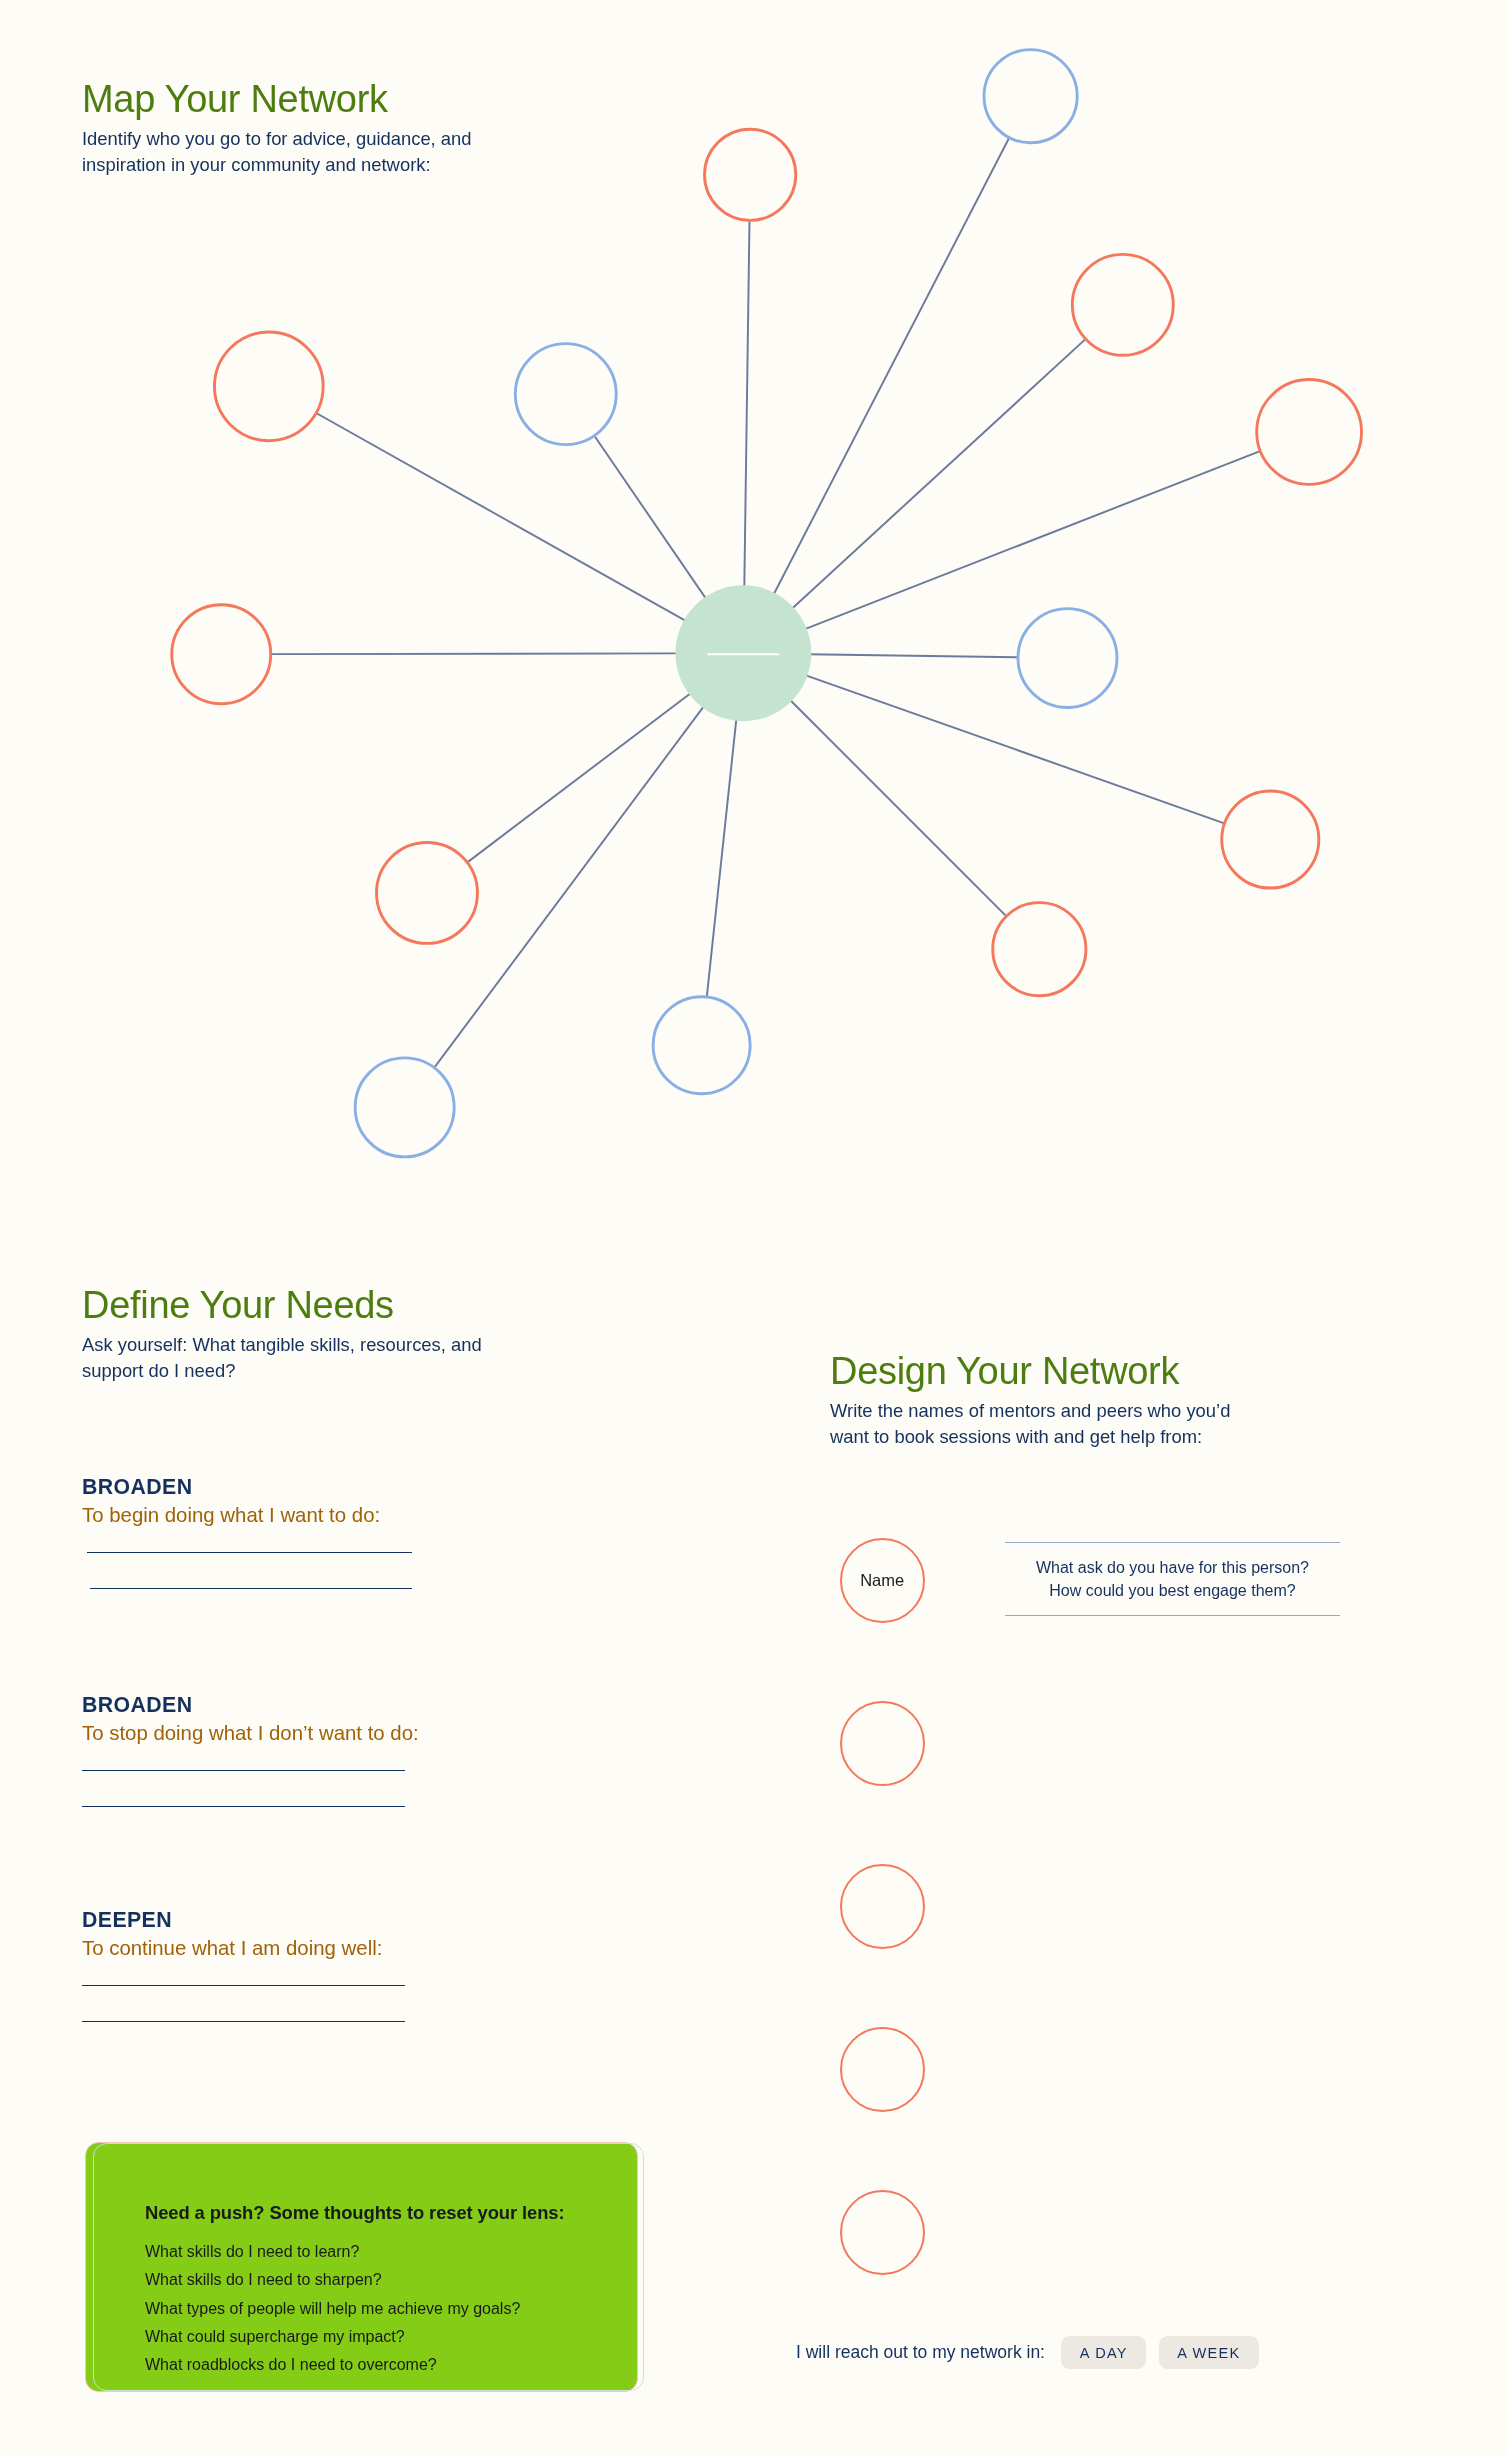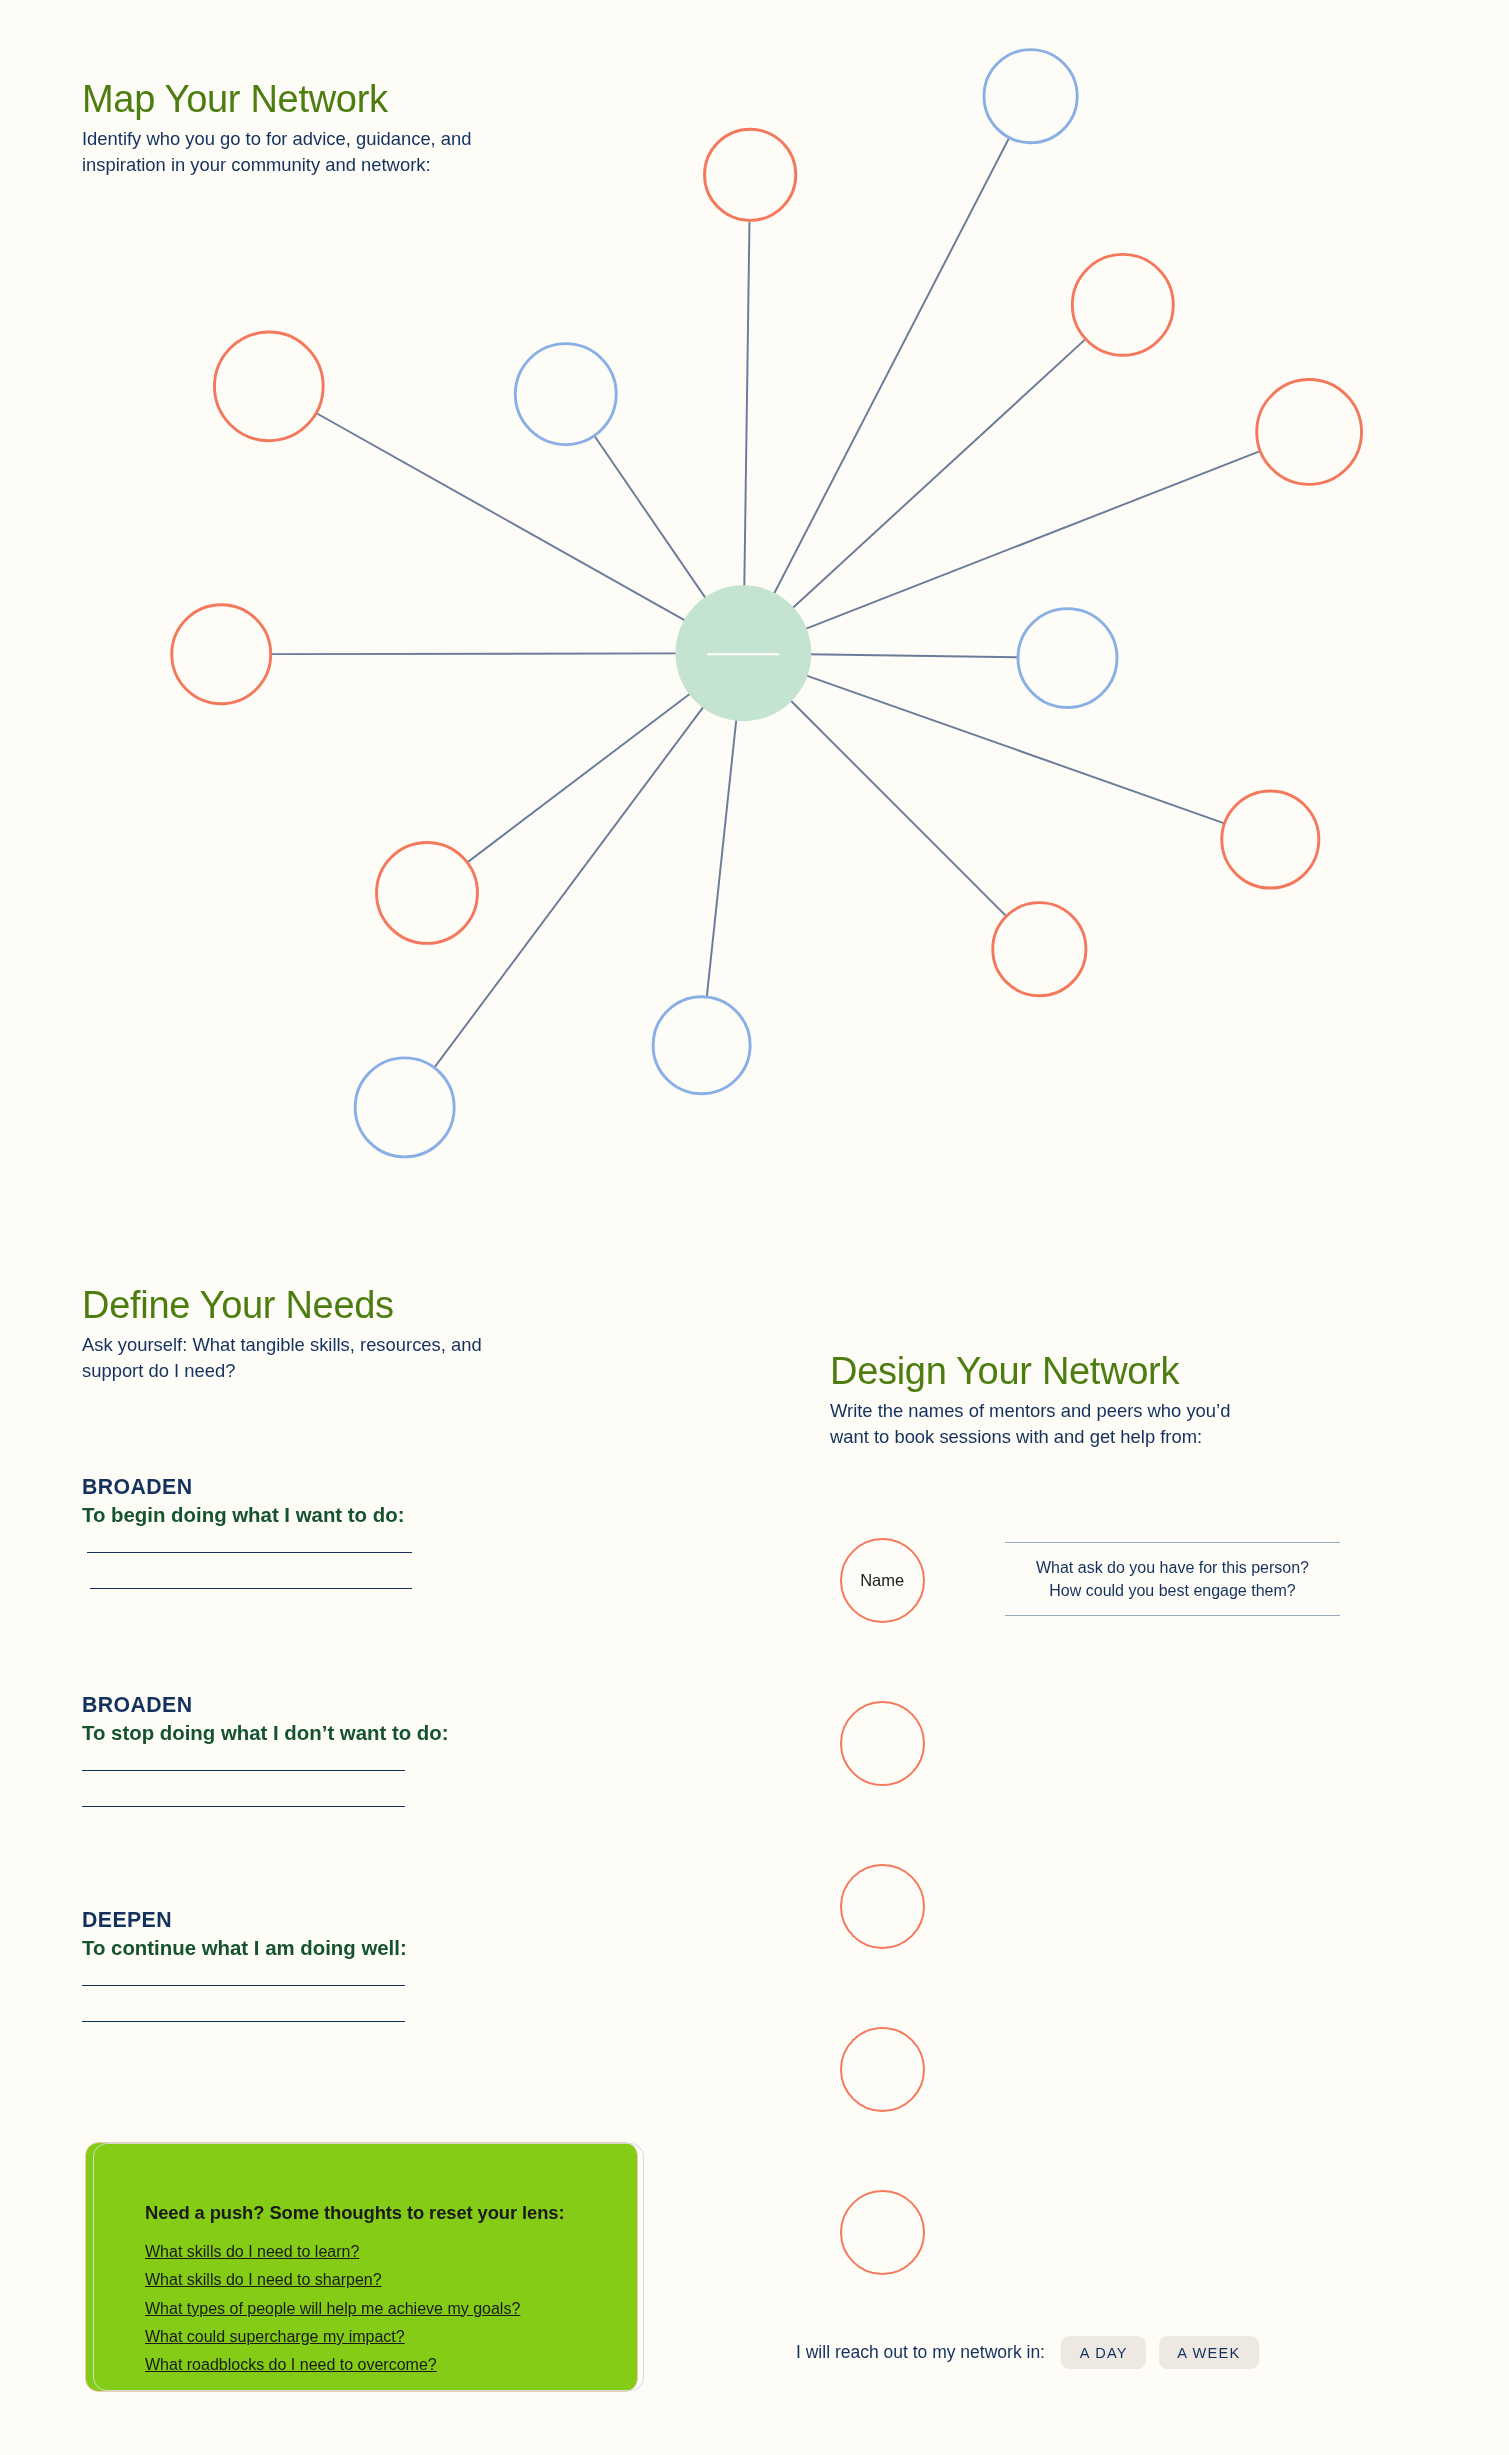--- a/index.html
+++ b/index.html
@@ -42,22 +42,22 @@
   }
   .cap {
     font-size: 21.3px;
     font-weight: 700;
     letter-spacing: 0.4px;
     color: #14315E;
     margin: 0;
   }
   .capsub {
     font-size: 20.4px;
-    font-weight: 700;
-    color: #14532d;
+    font-weight: 400;
+    color: #a16207;
     margin: 3.9px 0 0 0;
   }
 
   
   #header-block {
     position: absolute;
     left: 82px;
     top: 80px;
     width: 543px;
   }
@@ -141,21 +141,20 @@
     font-weight: 700;
     color: #1a1a1a;
     margin: 0 0 13.6px 0;
     letter-spacing: -0.1px;
   }
   .prompt-item {
     font-size: 16px;
     font-weight: 400;
     color: #1a1a1a;
     line-height: 1.78;
-    text-decoration: underline;
   }
 
   
   #design-rows {
     position: absolute;
     left: 0;
     top: 186px;
     width: 602px;
   }
   .design-row {

